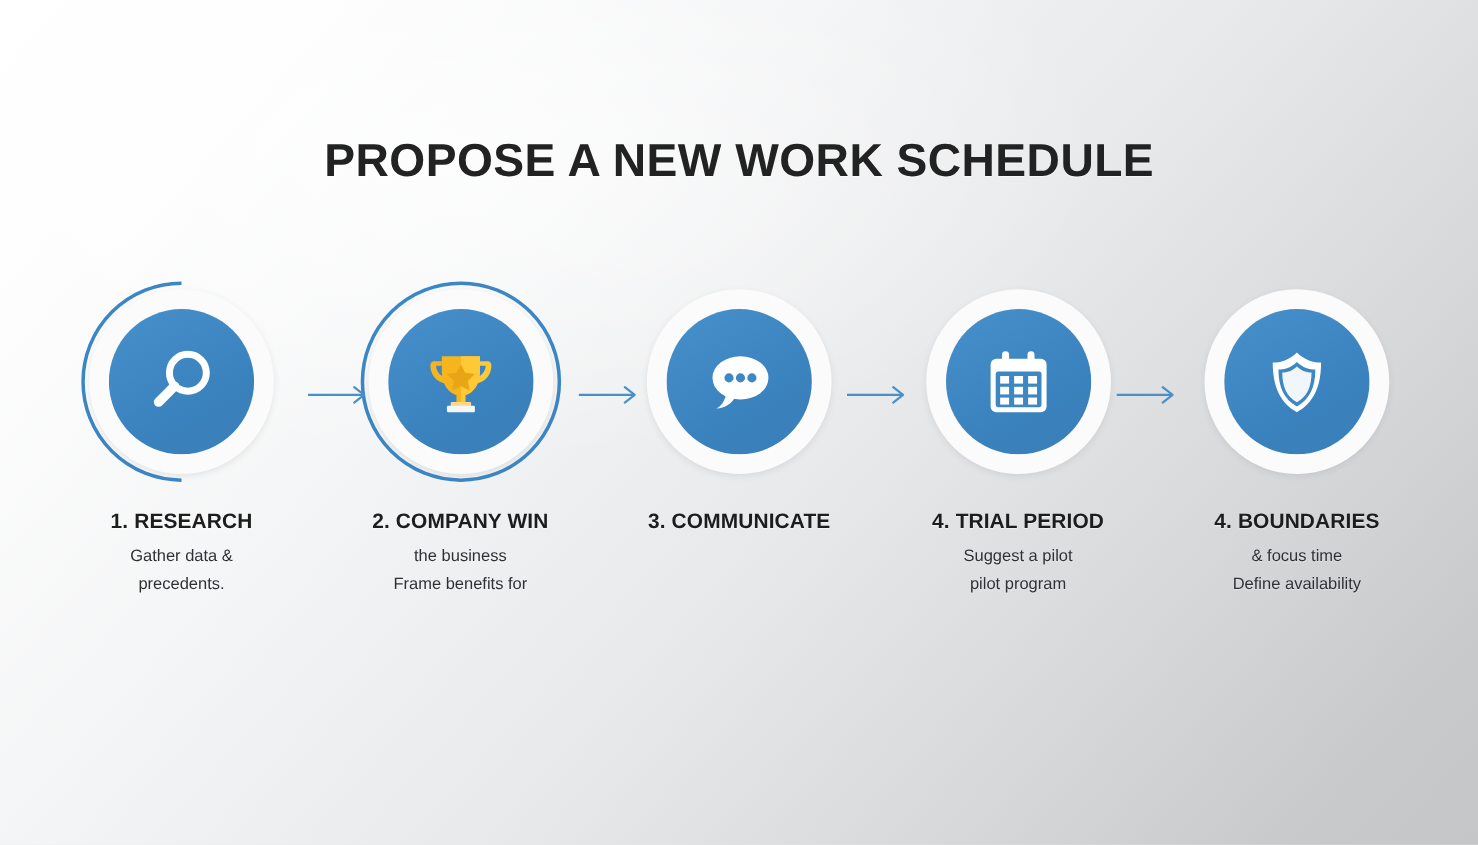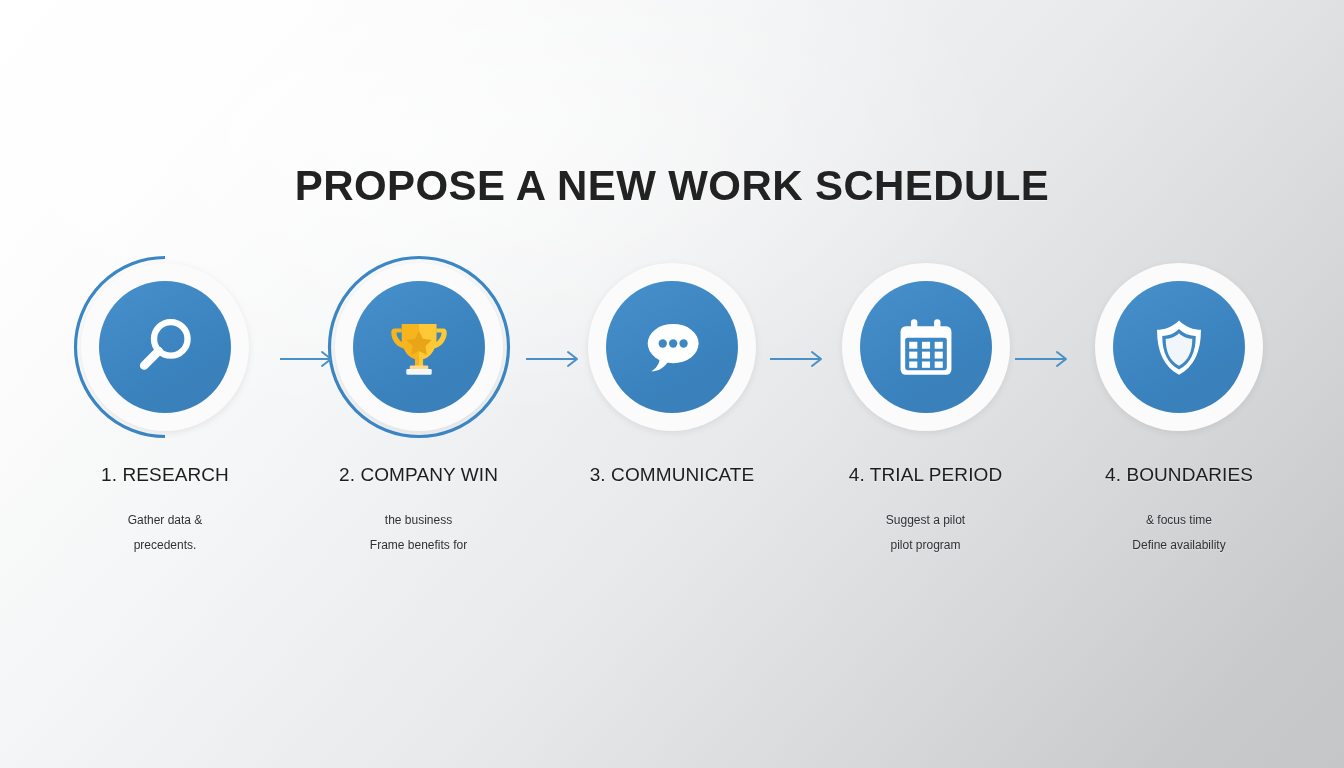--- a/index.html
+++ b/index.html
@@ -46,21 +46,20 @@
     top: 122px;
     left: 0;
     width: 1344px;
     text-align: center;
     font-size: 42px;
     font-weight: bold;
     letter-spacing: 0.4px;
     color: #222222;
     text-shadow: 0 1px 1px rgba(255,255,255,0.65);
     white-space: nowrap;
-    margin-top: 40px;
   }
 
   #steps {
     position: absolute;
     top: 254px;
     left: 72px;
     width: 1200px;
     display: flex;
     align-items: flex-start;
     justify-content: space-between;
@@ -125,30 +124,30 @@
   }
 
   .labels {
     margin-top: 24px;
     text-align: center;
     width: 210px;
   }
 
   .step-title {
     font-size: 19px;
-    font-weight: normal;
+    font-weight: bold;
     color: #1d1d1d;
     letter-spacing: 0.1px;
     white-space: nowrap;
     text-shadow: 0 1px 1px rgba(255,255,255,0.55);
   }
 
   .step-desc {
-    margin-top: 22px;
-    font-size: 12px;
+    margin-top: 7px;
+    font-size: 15px;
     line-height: 25px;
     color: #2e3134;
     text-shadow: 0 1px 1px rgba(255,255,255,0.45);
   }
 
   .arrow {
     position: absolute;
     top: 348px;
     width: 62px;
     height: 22px;

